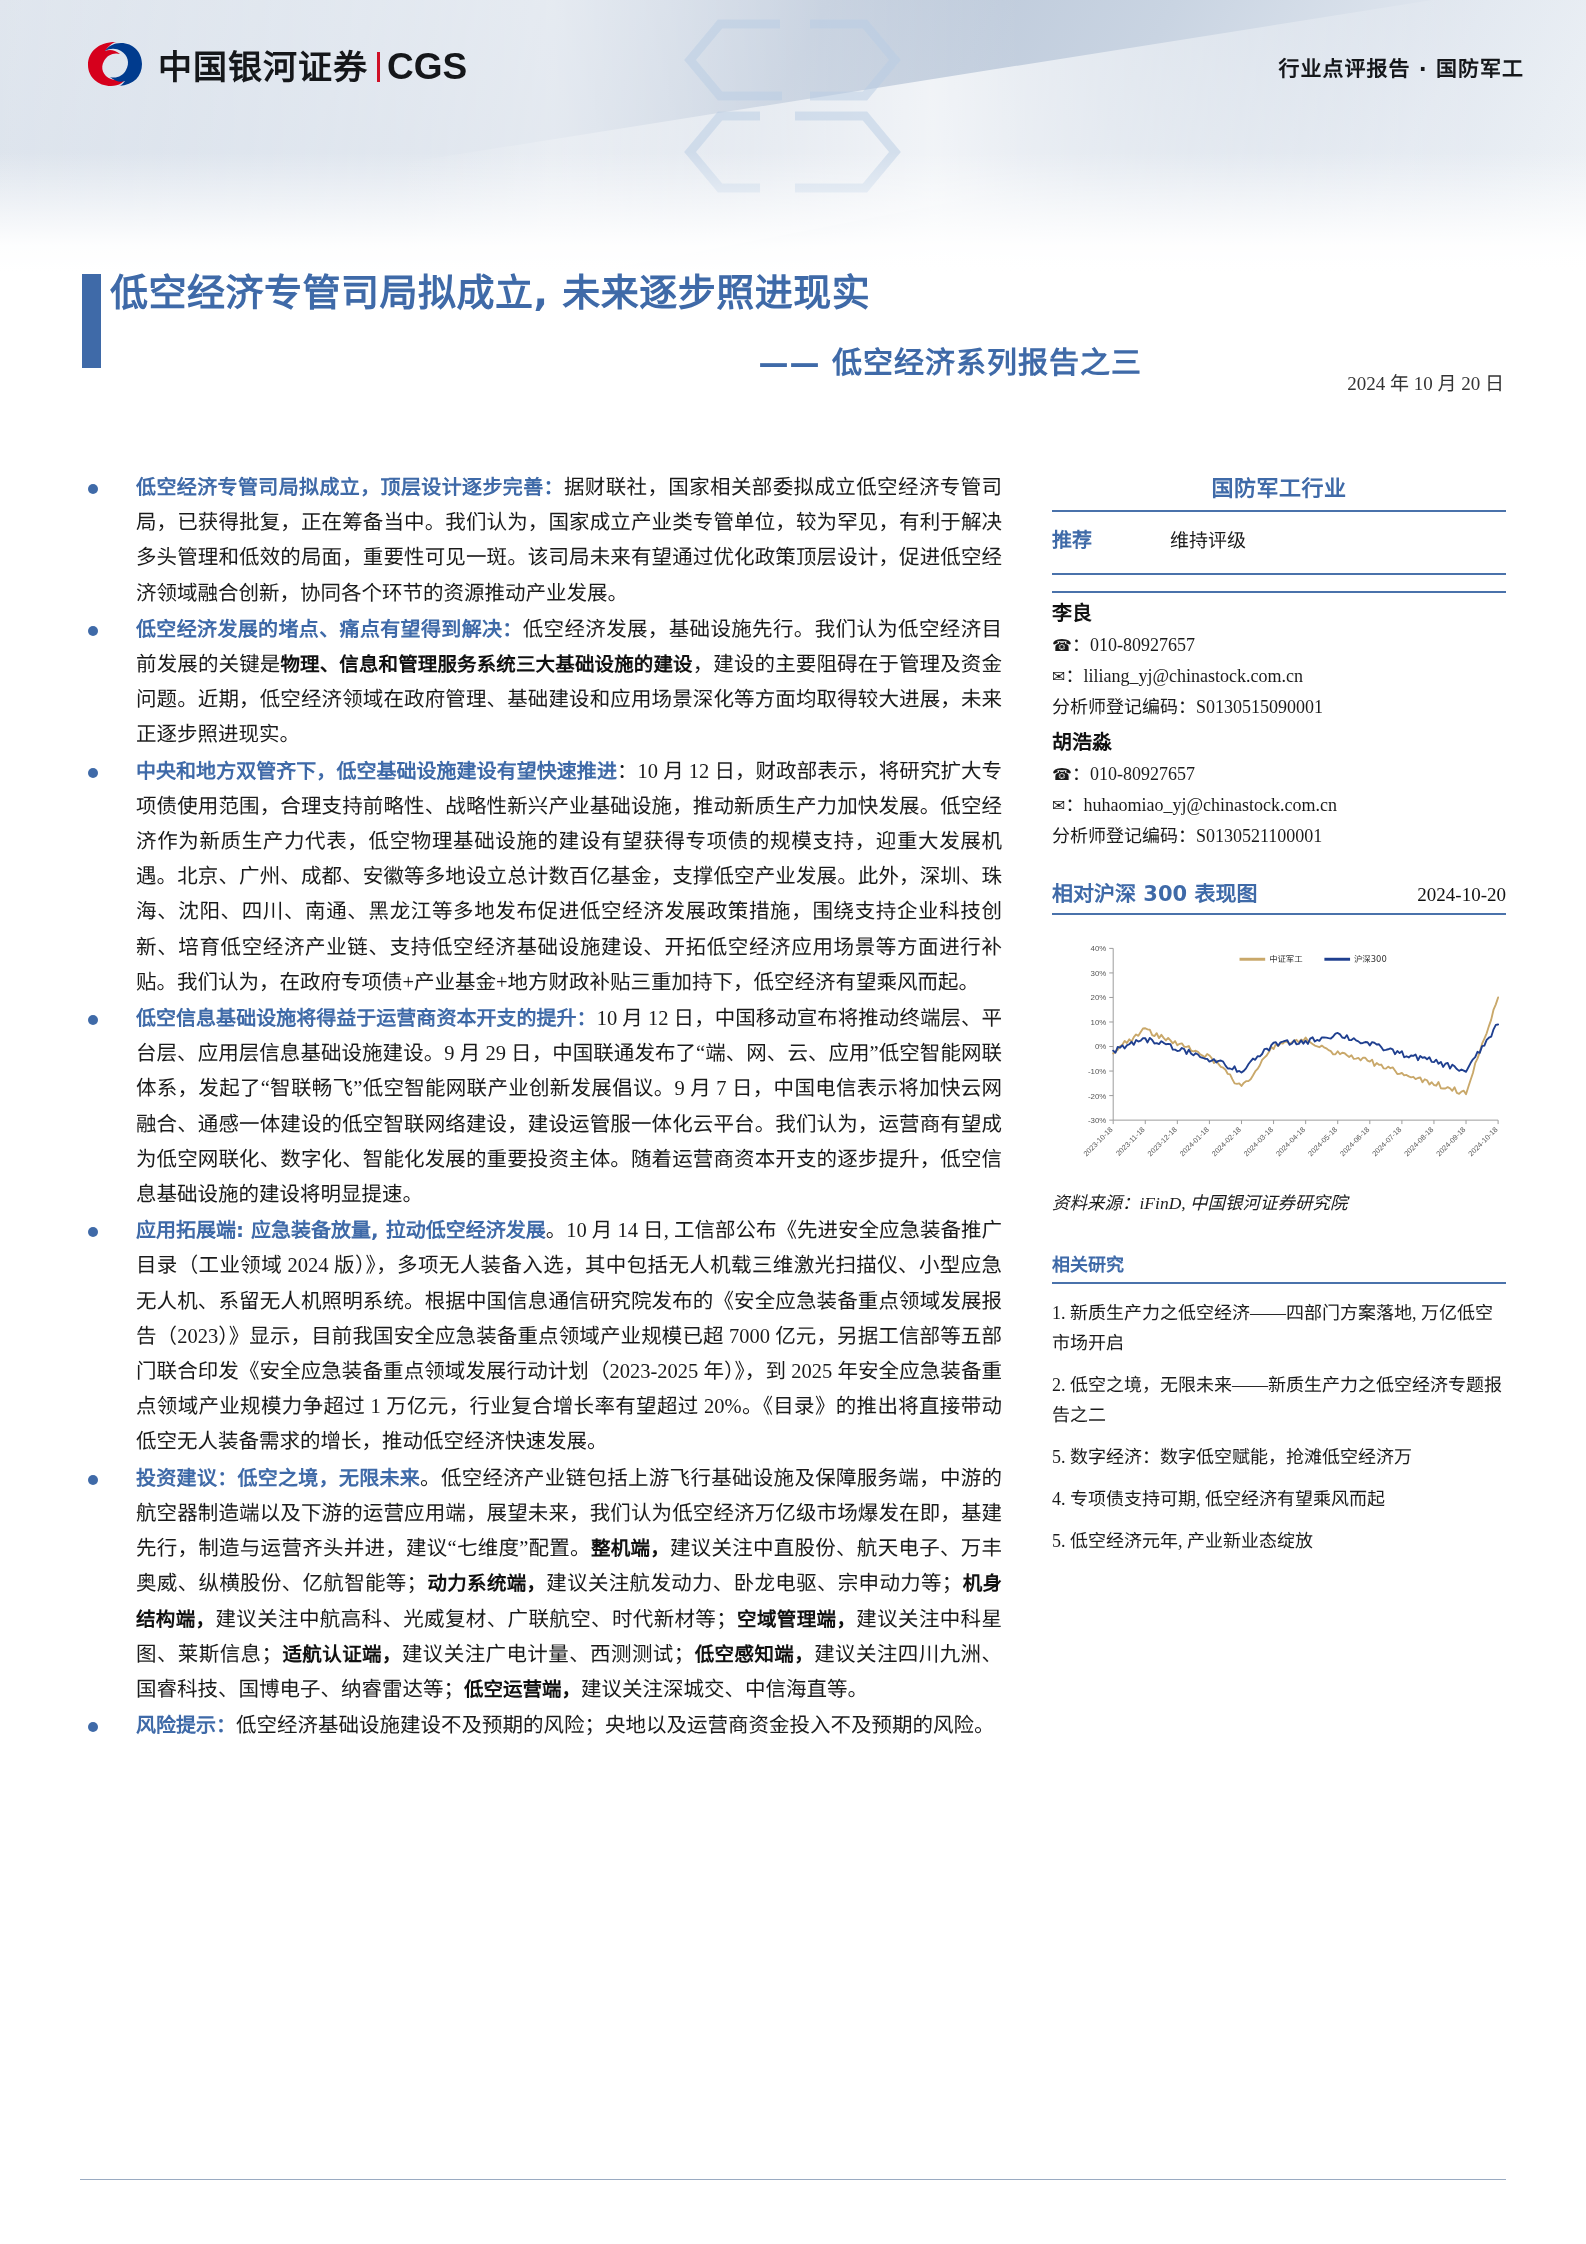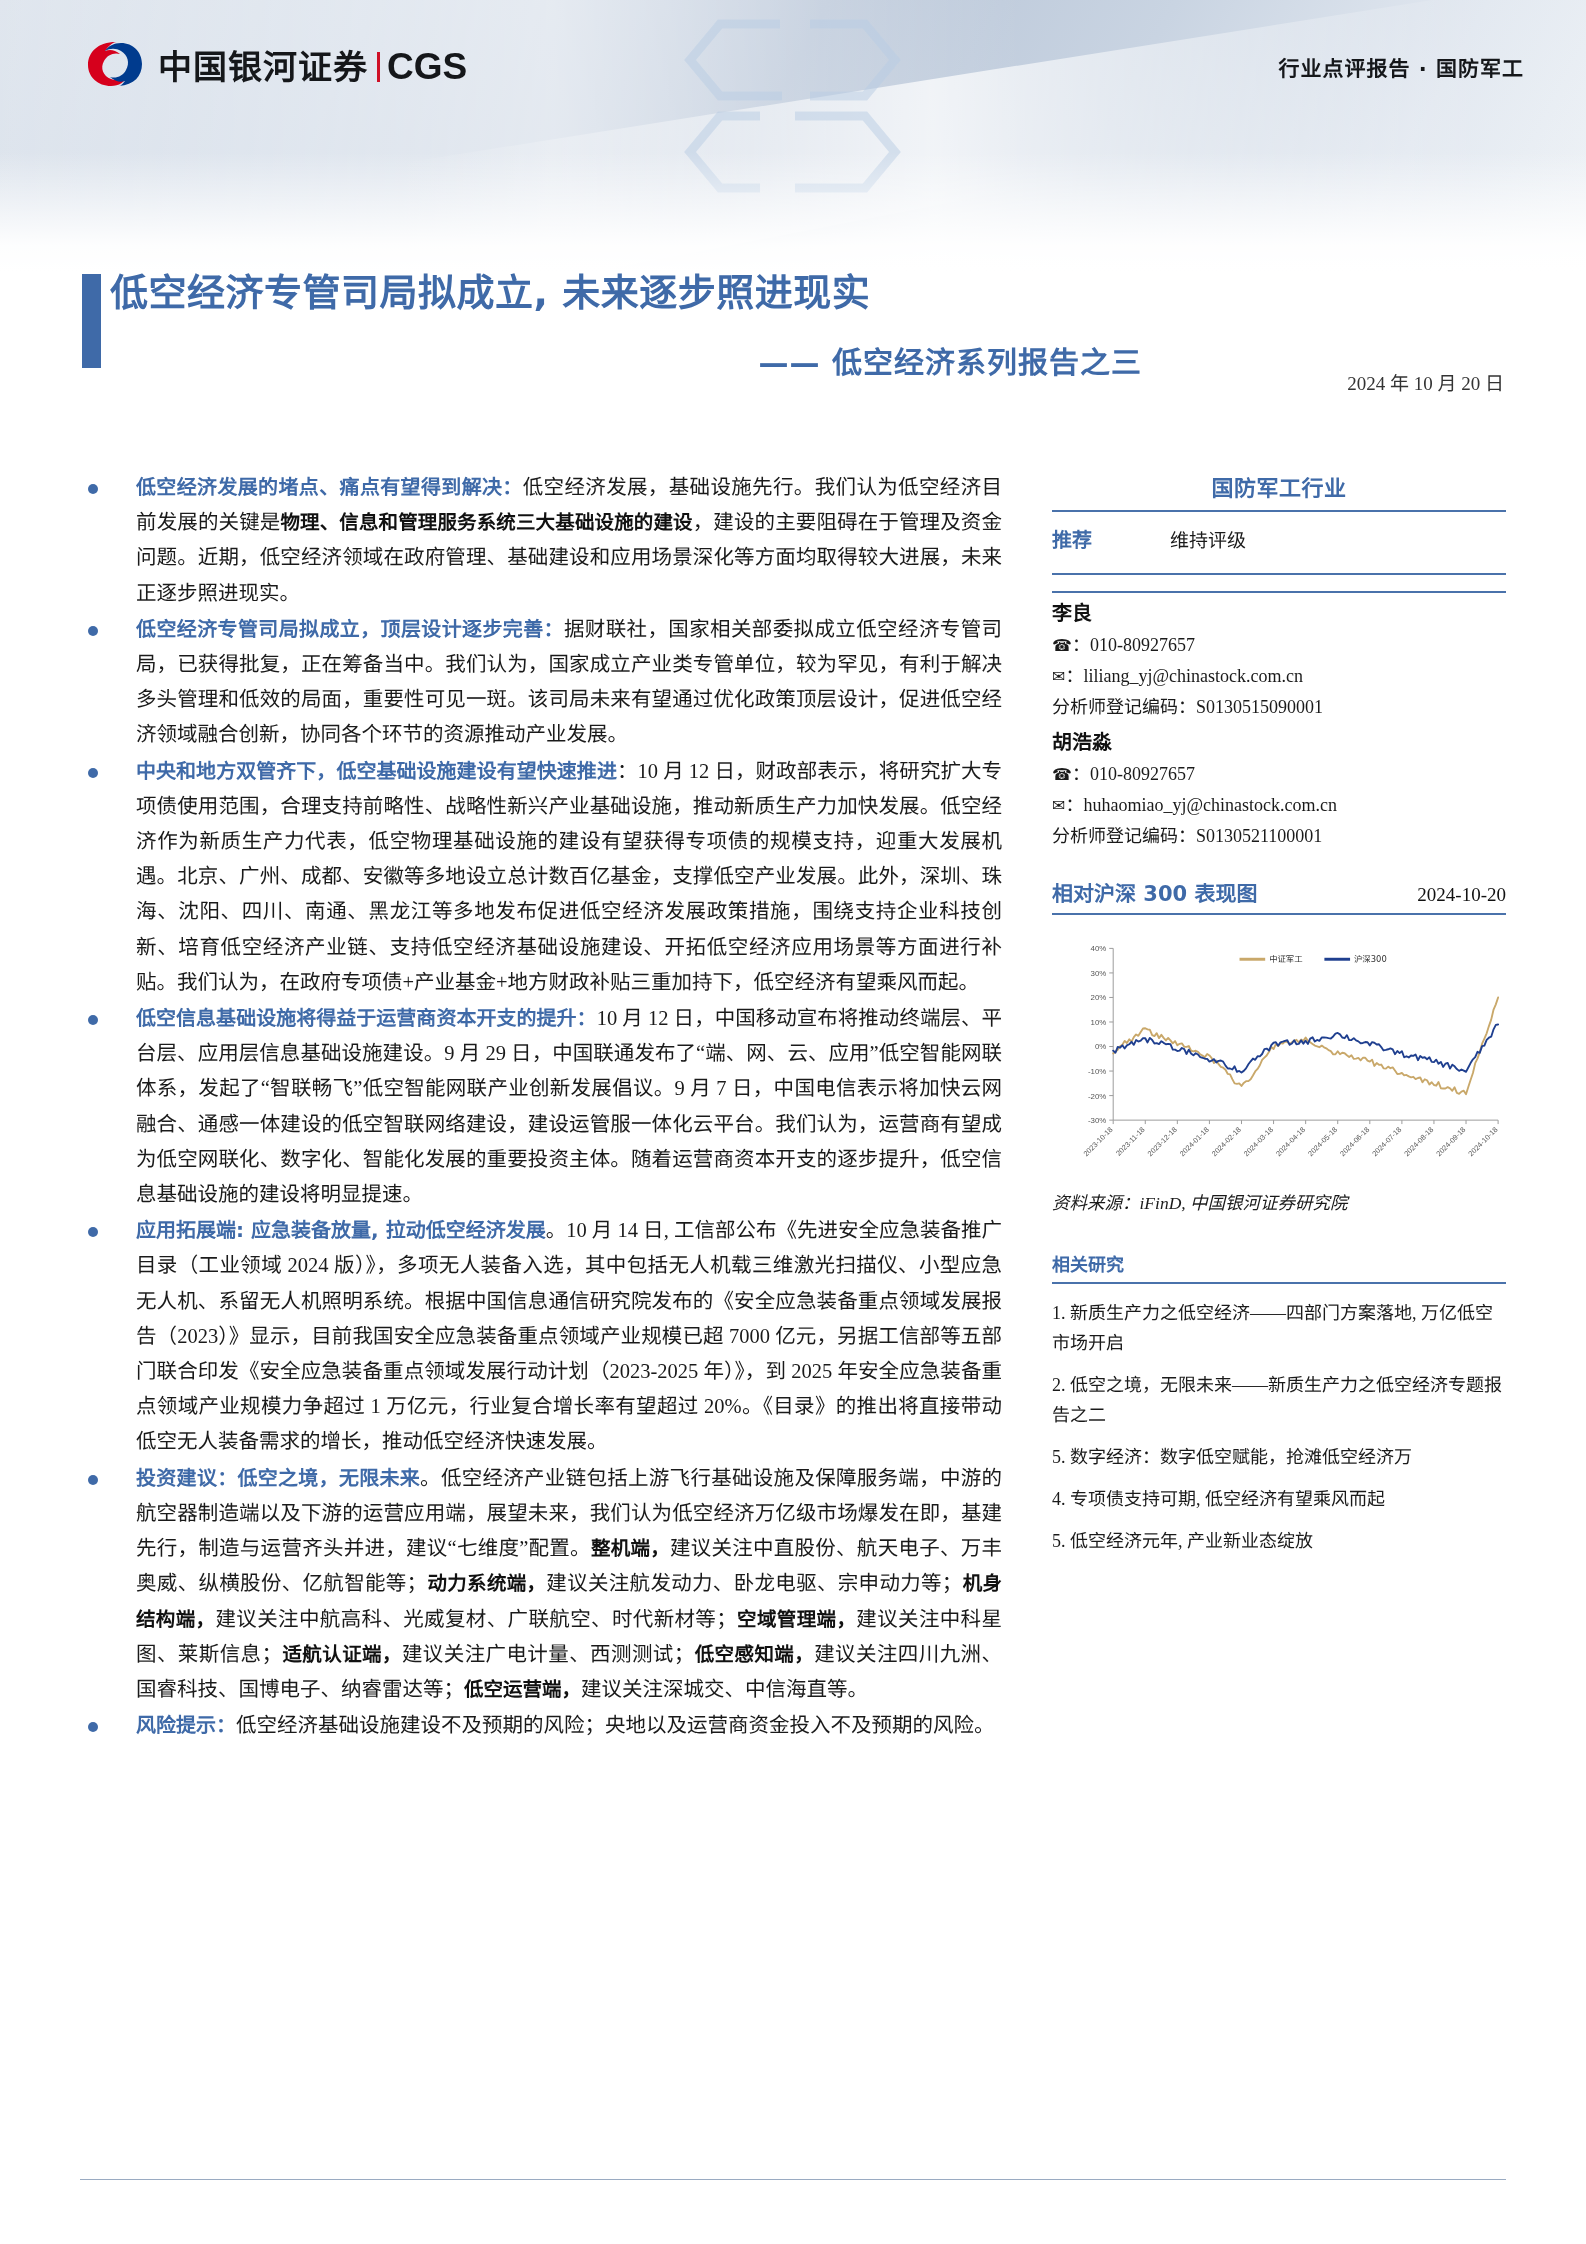--- a/index.html
+++ b/index.html
@@ -372,22 +372,22 @@
     <h1 class="doc-title">低空经济专管司局拟成立, 未来逐步照进现实</h1>
     <div class="doc-subtitle">—— 低空经济系列报告之三</div>
     <div class="doc-date">2024 年 10 月 20 日</div>
   </div>
 </div>
 
 <div class="page-body">
 
   <div class="col-main">
     <ul class="bullets" id="bullet-list">
+        <li><span class="lead">低空经济专管司局拟成立，顶层设计逐步完善：</span><span>据财联社，国家相关部委拟成立低空经济专管司局，已获得批复，正在筹备当中。我们认为，国家成立产业类专管单位，较为罕见，有利于解决多头管理和低效的局面，重要性可见一斑。该司局未来有望通过优化政策顶层设计，促进低空经济领域融合创新，协同各个环节的资源推动产业发展。</span></li>
         <li><span class="lead">低空经济发展的堵点、痛点有望得到解决：</span><span>低空经济发展，基础设施先行。我们认为低空经济目前发展的关键是</span><span class="bd">物理、信息和管理服务系统三大基础设施的建设</span><span>，建设的主要阻碍在于管理及资金问题。近期，低空经济领域在政府管理、基础建设和应用场景深化等方面均取得较大进展，未来正逐步照进现实。</span></li>
-        <li><span class="lead">低空经济专管司局拟成立，顶层设计逐步完善：</span><span>据财联社，国家相关部委拟成立低空经济专管司局，已获得批复，正在筹备当中。我们认为，国家成立产业类专管单位，较为罕见，有利于解决多头管理和低效的局面，重要性可见一斑。该司局未来有望通过优化政策顶层设计，促进低空经济领域融合创新，协同各个环节的资源推动产业发展。</span></li>
         <li><span class="lead">中央和地方双管齐下，低空基础设施建设有望快速推进</span><span>：10 月 12 日，财政部表示，将研究扩大专项债使用范围，合理支持前略性、战略性新兴产业基础设施，推动新质生产力加快发展。低空经济作为新质生产力代表，低空物理基础设施的建设有望获得专项债的规模支持，迎重大发展机遇。北京、广州、成都、安徽等多地设立总计数百亿基金，支撑低空产业发展。此外，深圳、珠海、沈阳、四川、南通、黑龙江等多地发布促进低空经济发展政策措施，围绕支持企业科技创新、培育低空经济产业链、支持低空经济基础设施建设、开拓低空经济应用场景等方面进行补贴。我们认为，在政府专项债+产业基金+地方财政补贴三重加持下，低空经济有望乘风而起。</span></li>
         <li><span class="lead">低空信息基础设施将得益于运营商资本开支的提升：</span><span>10 月 12 日，中国移动宣布将推动终端层、平台层、应用层信息基础设施建设。9 月 29 日，中国联通发布了“端、网、云、应用”低空智能网联体系，发起了“智联畅飞”低空智能网联产业创新发展倡议。9 月 7 日，中国电信表示将加快云网融合、通感一体建设的低空智联网络建设，建设运管服一体化云平台。我们认为，运营商有望成为低空网联化、数字化、智能化发展的重要投资主体。随着运营商资本开支的逐步提升，低空信息基础设施的建设将明显提速。</span></li>
         <li><span class="lead">应用拓展端: 应急装备放量, 拉动低空经济发展</span><span>。10 月 14 日, 工信部公布《先进安全应急装备推广目录（工业领域 2024 版）》，多项无人装备入选，其中包括无人机载三维激光扫描仪、小型应急无人机、系留无人机照明系统。根据中国信息通信研究院发布的《安全应急装备重点领域发展报告（2023）》显示，目前我国安全应急装备重点领域产业规模已超 7000 亿元，另据工信部等五部门联合印发《安全应急装备重点领域发展行动计划（2023-2025 年）》，到 2025 年安全应急装备重点领域产业规模力争超过 1 万亿元，行业复合增长率有望超过 20%。《目录》的推出将直接带动低空无人装备需求的增长，推动低空经济快速发展。</span></li>
         <li><span class="lead">投资建议：低空之境，无限未来</span><span>。低空经济产业链包括上游飞行基础设施及保障服务端，中游的航空器制造端以及下游的运营应用端，展望未来，我们认为低空经济万亿级市场爆发在即，基建先行，制造与运营齐头并进，建议“七维度”配置。</span><span class="bd">整机端，</span><span>建议关注中直股份、航天电子、万丰奥威、纵横股份、亿航智能等；</span><span class="bd">动力系统端，</span><span>建议关注航发动力、卧龙电驱、宗申动力等；</span><span class="bd">机身结构端，</span><span>建议关注中航高科、光威复材、广联航空、时代新材等；</span><span class="bd">空域管理端，</span><span>建议关注中科星图、莱斯信息；</span><span class="bd">适航认证端，</span><span>建议关注广电计量、西测测试；</span><span class="bd">低空感知端，</span><span>建议关注四川九洲、国睿科技、国博电子、纳睿雷达等；</span><span class="bd">低空运营端，</span><span>建议关注深城交、中信海直等。</span></li>
         <li><span class="lead">风险提示：</span><span>低空经济基础设施建设不及预期的风险；央地以及运营商资金投入不及预期的风险。</span></li>
       </ul>
   </div>
 
   <div class="col-side">
 

